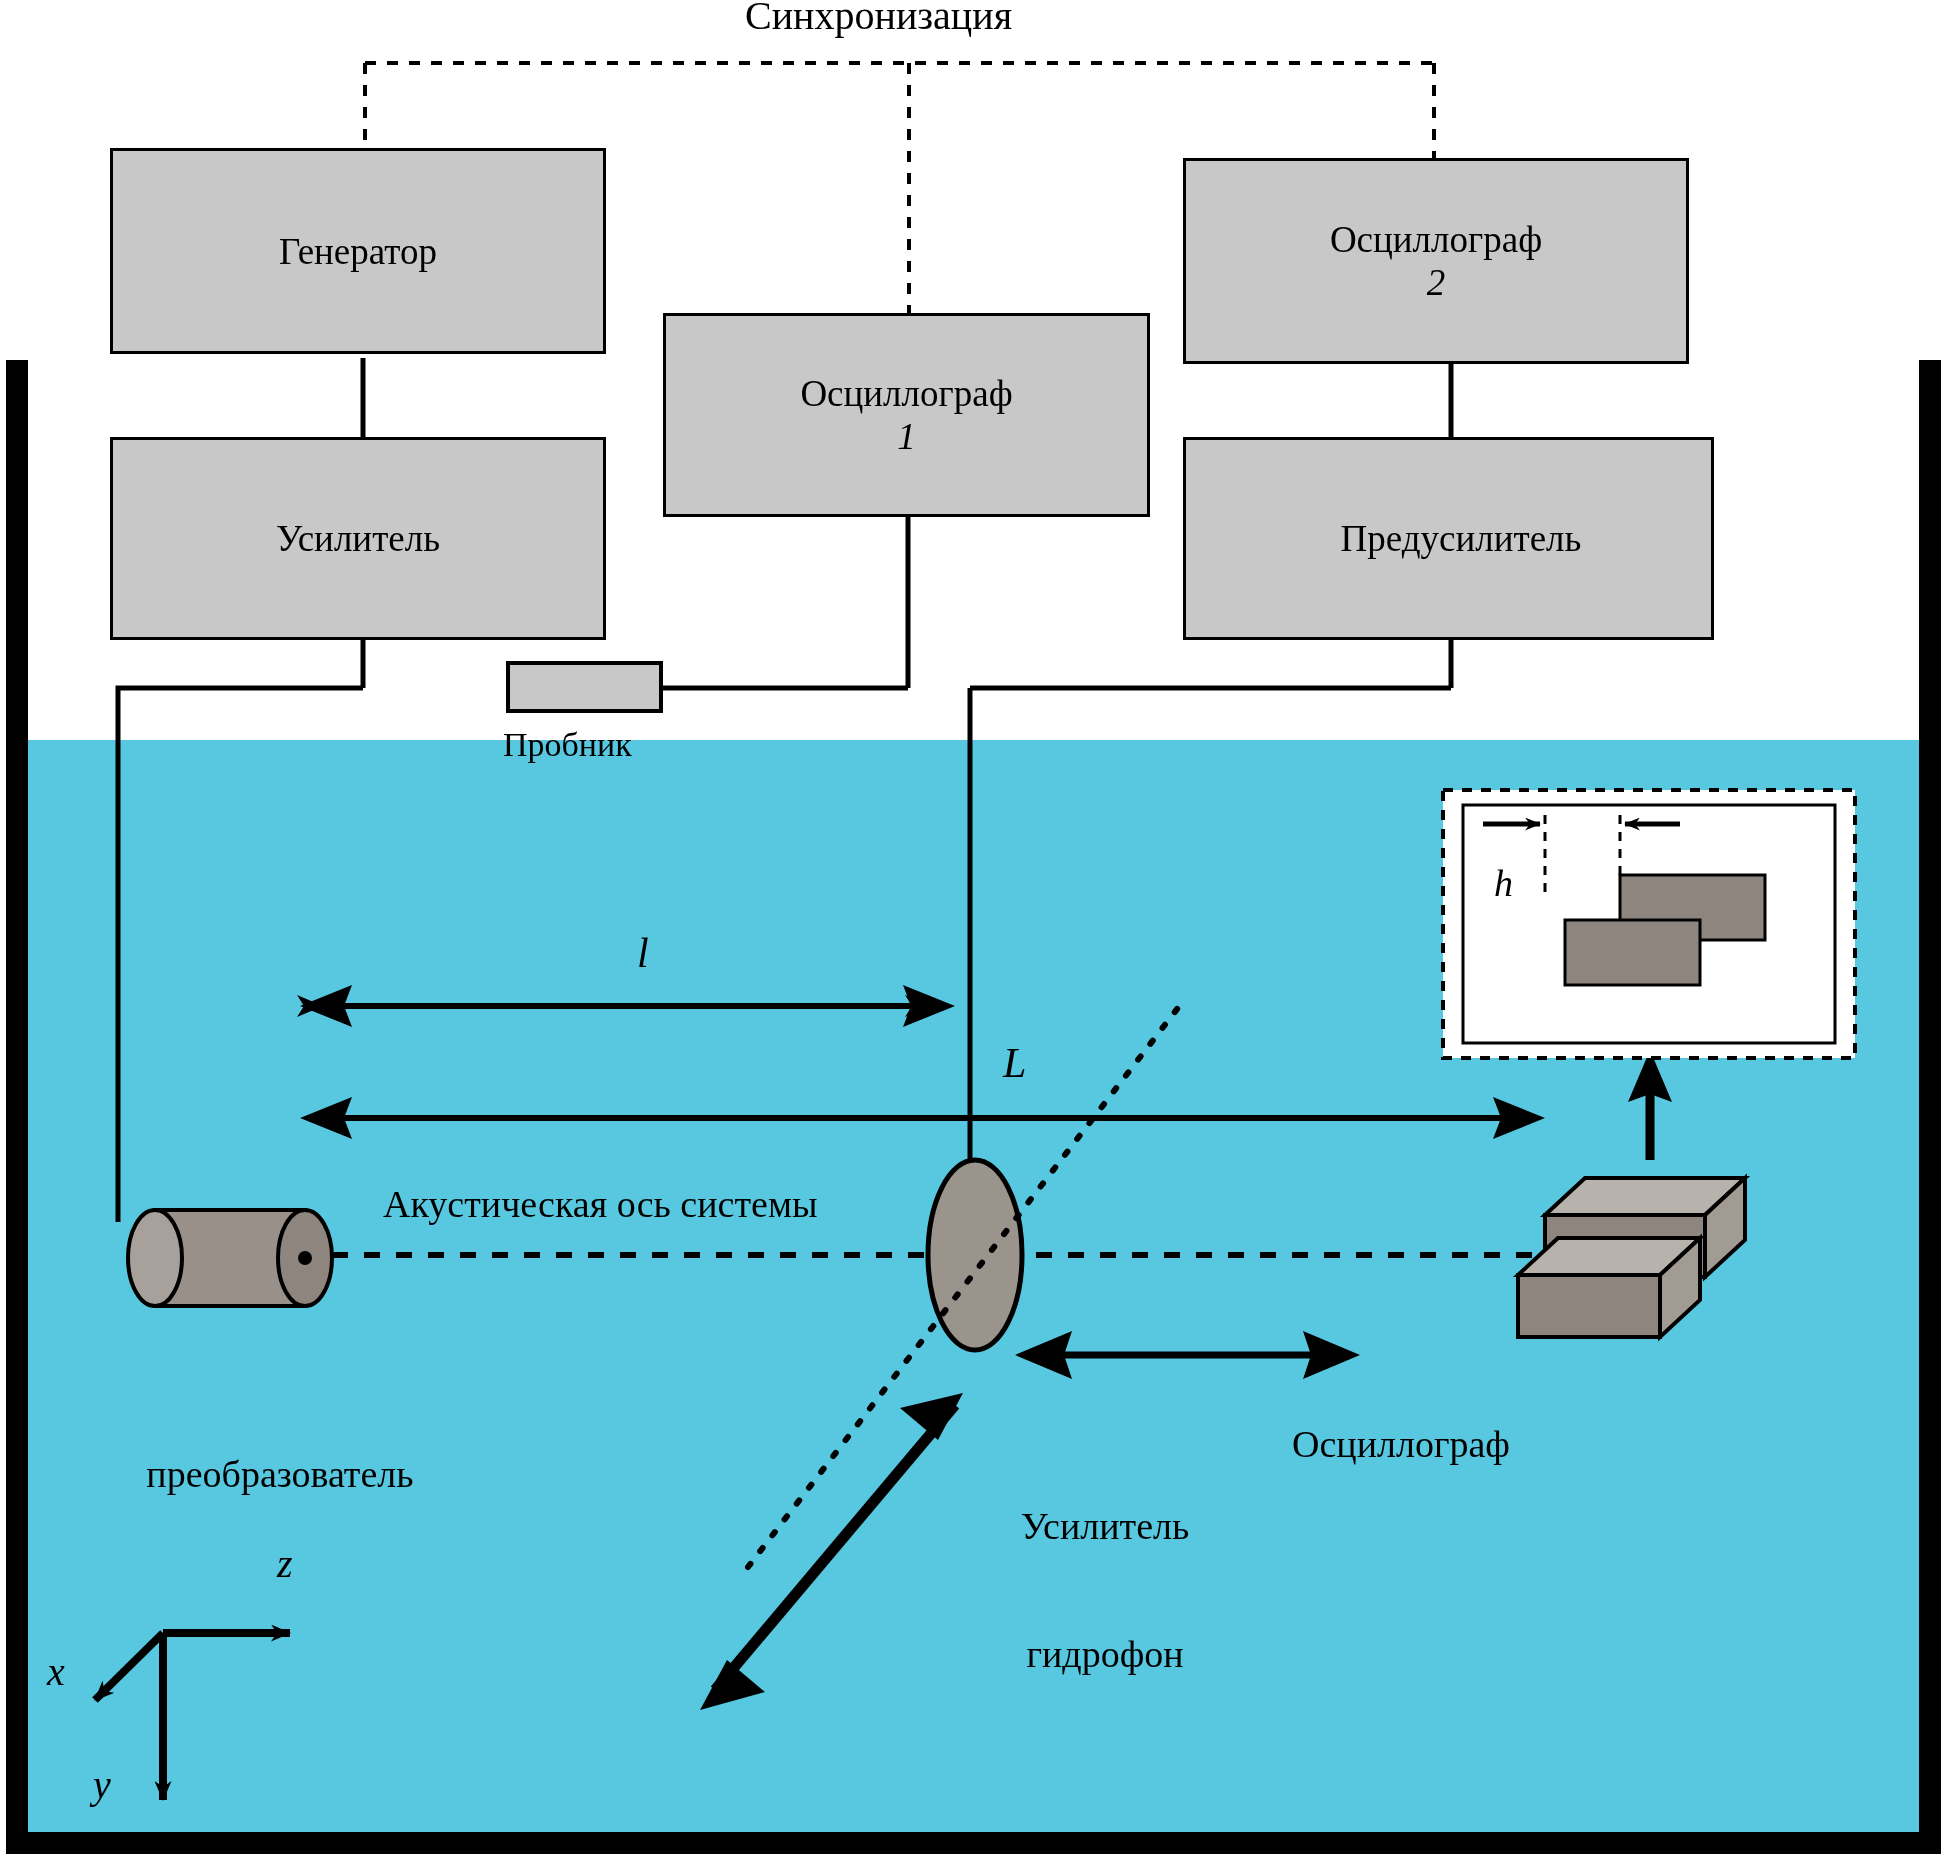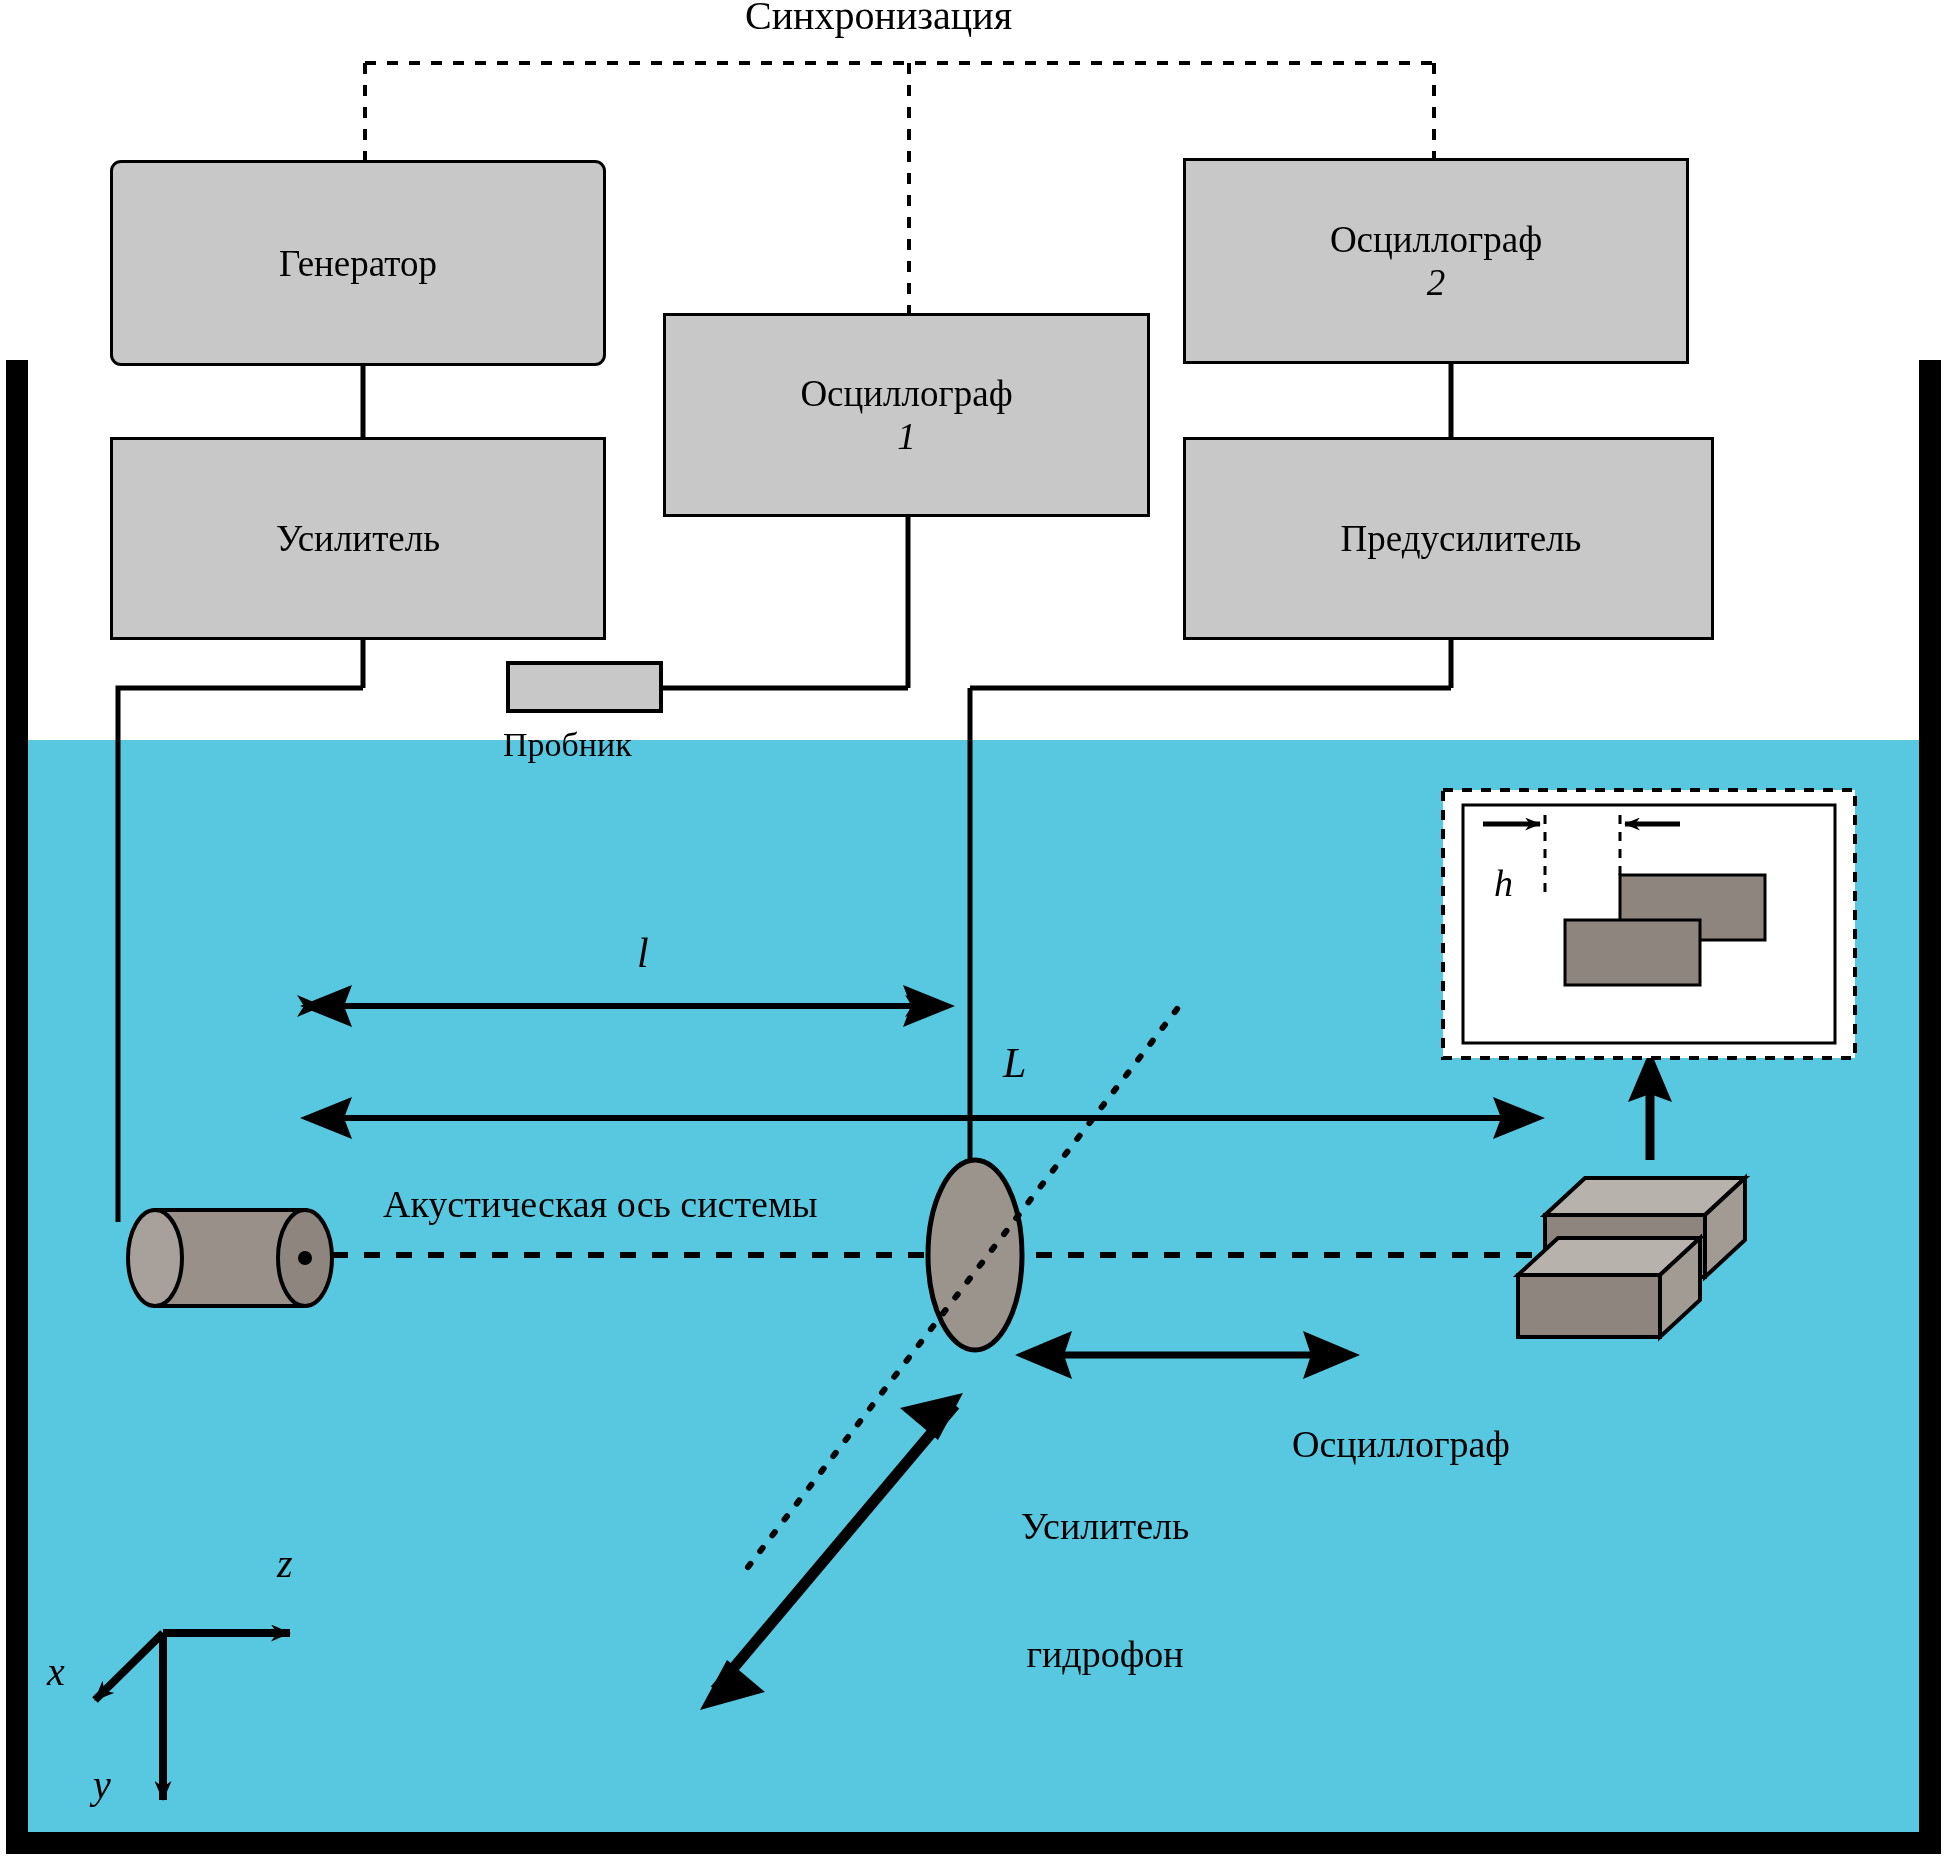--- a/index.html
+++ b/index.html
@@ -182,21 +182,21 @@
       <line x1="1680" y1="824" x2="1625" y2="824" stroke="#000" stroke-width="5" marker-end="url(#arrSm)"></line>
     </g>
 
     <g stroke="#000" stroke-width="8" fill="none">
       <line x1="163" y1="1633" x2="290" y2="1633" marker-end="url(#arrAx)"></line>
       <line x1="163" y1="1633" x2="163" y2="1800" marker-end="url(#arrAx)"></line>
       <line x1="163" y1="1633" x2="95" y2="1700" marker-end="url(#arrAx)"></line>
     </g>
   </svg>
 
-  <div class="blk" style="left:110px; top:160px; width:490px; height:200px;border-radius:11px;">
+  <div class="blk" style="left:110px; top:148px; width:490px; height:200px;">
     <span>Генератор</span>
   </div>
 
   <div class="blk" style="left:110px; top:437px; width:490px; height:197px;">
     <span>Усилитель</span>
   </div>
 
   <div class="blk" style="left:663px; top:313px; width:481px; height:198px;">
     <span>Осциллограф</span>
     <span class="sub">1</span>
@@ -217,20 +217,21 @@
 
   <div class="txt ital" style="left:637px; top:930px; font-size:42px;">l</div>
 
   <div class="txt ital" style="left:1003px; top:1040px; font-size:42px;">L</div>
 
   <div class="txt ital" style="left:1494px; top:862px; font-size:38px;">h</div>
 
   <div class="txt" style="left:383px; top:1183px; font-size:38px;">Акустическая ось системы</div>
 
   <div class="txt center" style="left:70px; top:1368px; width:420px; font-size:38px;">
+    <div>преобразователь</div>
   </div>
 
   <div class="txt center" style="left:960px; top:1420px; width:290px; font-size:38px;">
     <div>Усилитель</div>
     <div>гидрофон</div>
   </div>
 
   <div class="txt" style="left:1292px; top:1423px; font-size:38px;">Осциллограф</div>
 
   <div class="txt ital" style="left:277px; top:1542px; font-size:40px;">z</div>

